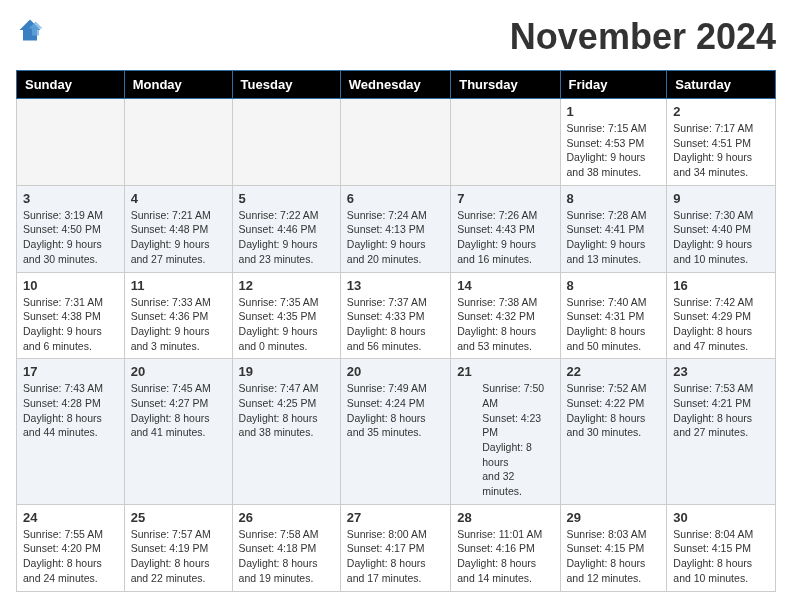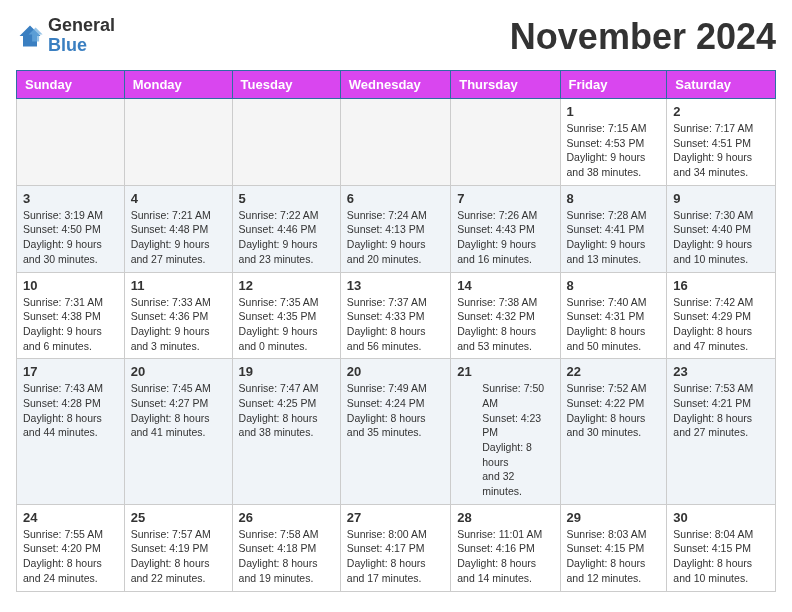--- a/index.html
+++ b/index.html
@@ -50,21 +50,21 @@
     }
     .location-title {
       font-size: 16px;
       color: #555;
     }
     .calendar {
       width: 100%;
       border-collapse: collapse;
     }
     .calendar th {
-      background-color: #d946ef;
+      background-color: #000000;
       color: #fff;
       text-align: left;
       padding: 6px 8px;
       font-size: 13px;
       border: 1px solid #2e6da4;
     }
     .calendar td {
       border: 1px solid #ccc;
       vertical-align: top;
       padding: 5px 6px;
@@ -97,24 +97,20 @@
   </style>
 </head>
 <body>
 
 <div class="header-row">
   <div class="logo">
     <svg class="logo-icon" viewBox="0 0 40 40">
       <polygon points="20,5 35,20 30,20 30,35 10,35 10,20 5,20" fill="#3a7fc1"></polygon>
       <polygon points="28,8 38,18 33,18 33,28 23,28 23,18 18,18" fill="#6aabde" opacity="0.7"></polygon>
     </svg>
-    <div class="logo-text">
-      <span class="logo-general">General</span>
-      <span class="logo-blue">Blue</span>
-    </div>
   </div>
   <div class="title-block">
     <div class="month-title">November 2024</div>
   </div>
 </div>
 
 <table class="calendar">
   <thead>
     <tr>
     <th>Sunday</th>

